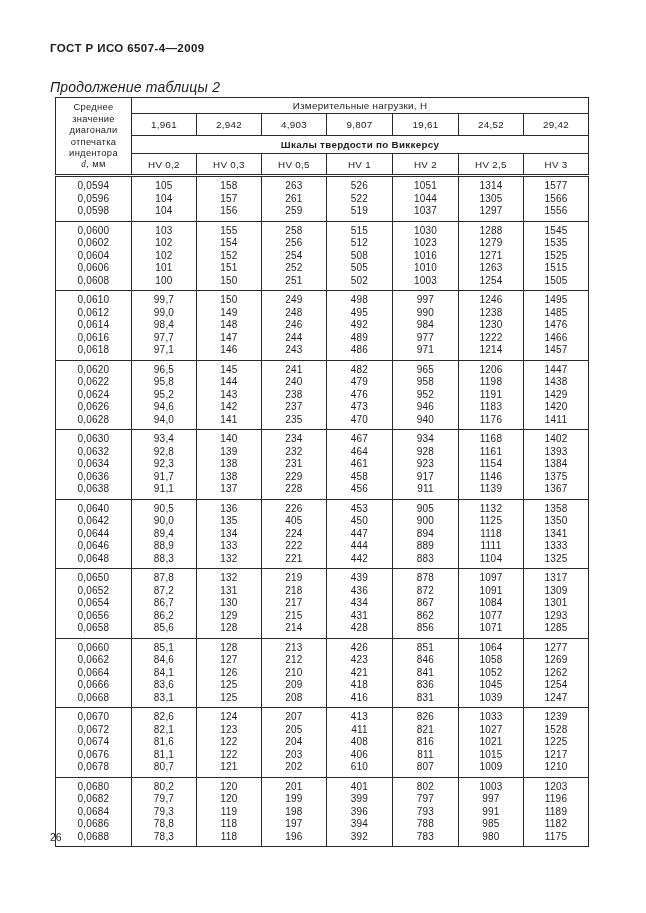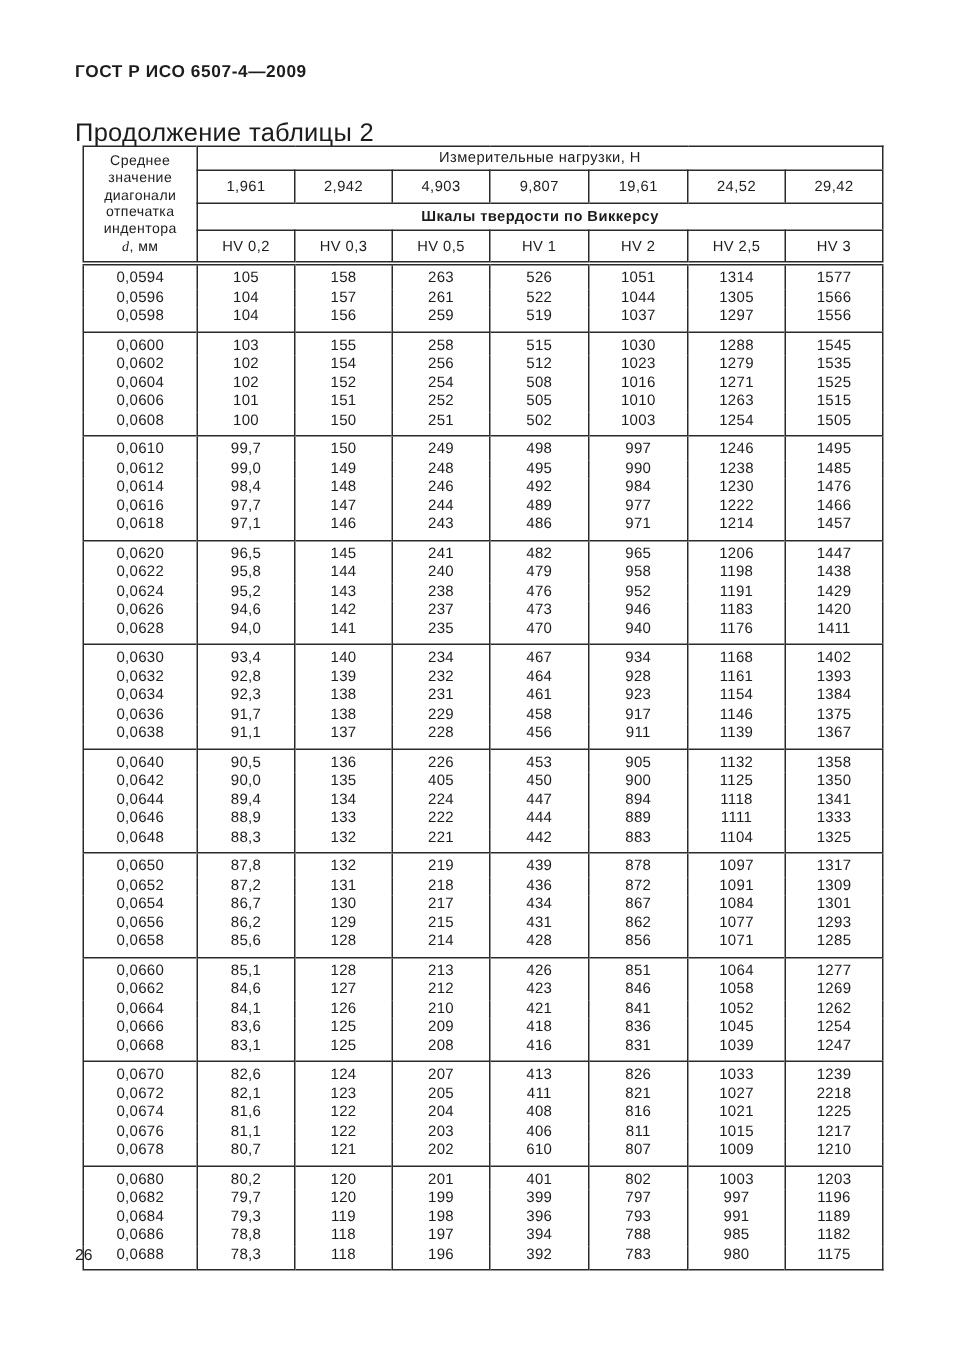--- a/index.html
+++ b/index.html
@@ -18,21 +18,22 @@
     left: 50px;
     top: 42px;
     font-size: 11.5px;
     font-weight: bold;
     letter-spacing: 0.4px;
   }
   .table-caption {
     position: absolute;
     left: 50px;
     top: 79px;
-    font-size: 17px;
+    font-size: 14px;
+    font-style: italic;
     letter-spacing: 0.2px;
   }
   table.hardness {
     position: absolute;
     left: 55px;
     top: 97px;
     border-collapse: collapse;
     table-layout: fixed;
     width: 533px;
     border: 1px solid #2a2a2a;
@@ -538,21 +539,21 @@
           <td>1239</td>
         </tr>
         <tr>
           <td>0,0672</td>
           <td>82,1</td>
           <td>123</td>
           <td>205</td>
           <td>411</td>
           <td>821</td>
           <td>1027</td>
-          <td>2218</td>
+          <td>1528</td>
         </tr>
         <tr>
           <td>0,0674</td>
           <td>81,6</td>
           <td>122</td>
           <td>204</td>
           <td>408</td>
           <td>816</td>
           <td>1021</td>
           <td>1225</td>

